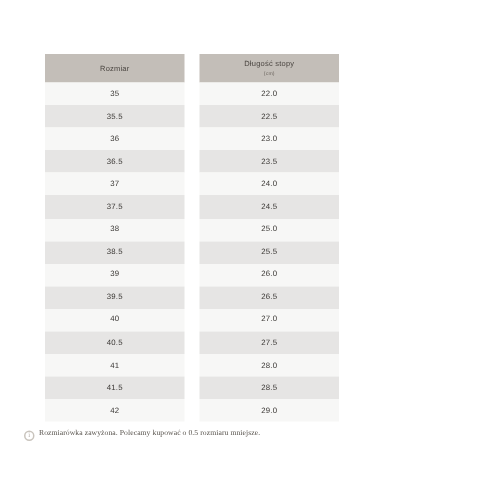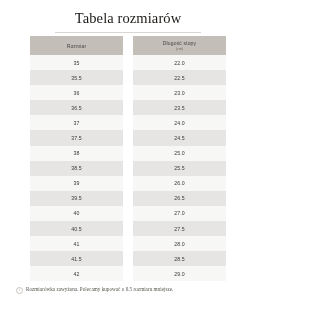--- a/index.html
+++ b/index.html
@@ -104,24 +104,20 @@
     color: #57524c;
     line-height: 1.35;
     letter-spacing: 0.05px;
   }
 </style>
 </head>
 <body>
 
 <div class="page">
 
-  <div>
-    <div class="title">Tabela rozmiarów</div>
-    <div class="title-rule"></div>
-  </div>
 
   <div class="table">
 
     <div class="row head-row">
       <div class="cell">
         <span>Rozmiar</span>
       </div>
       <div class="cell">
         <span>Długość stopy</span>
         <span class="head-sub">(cm)</span>

